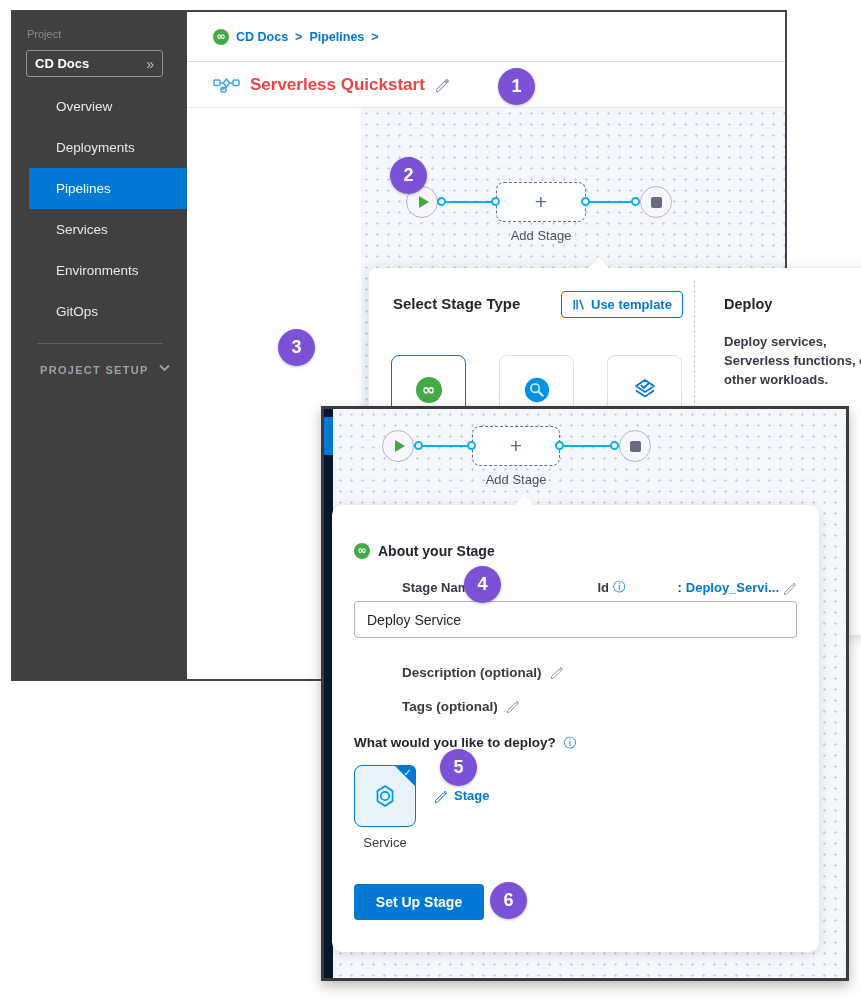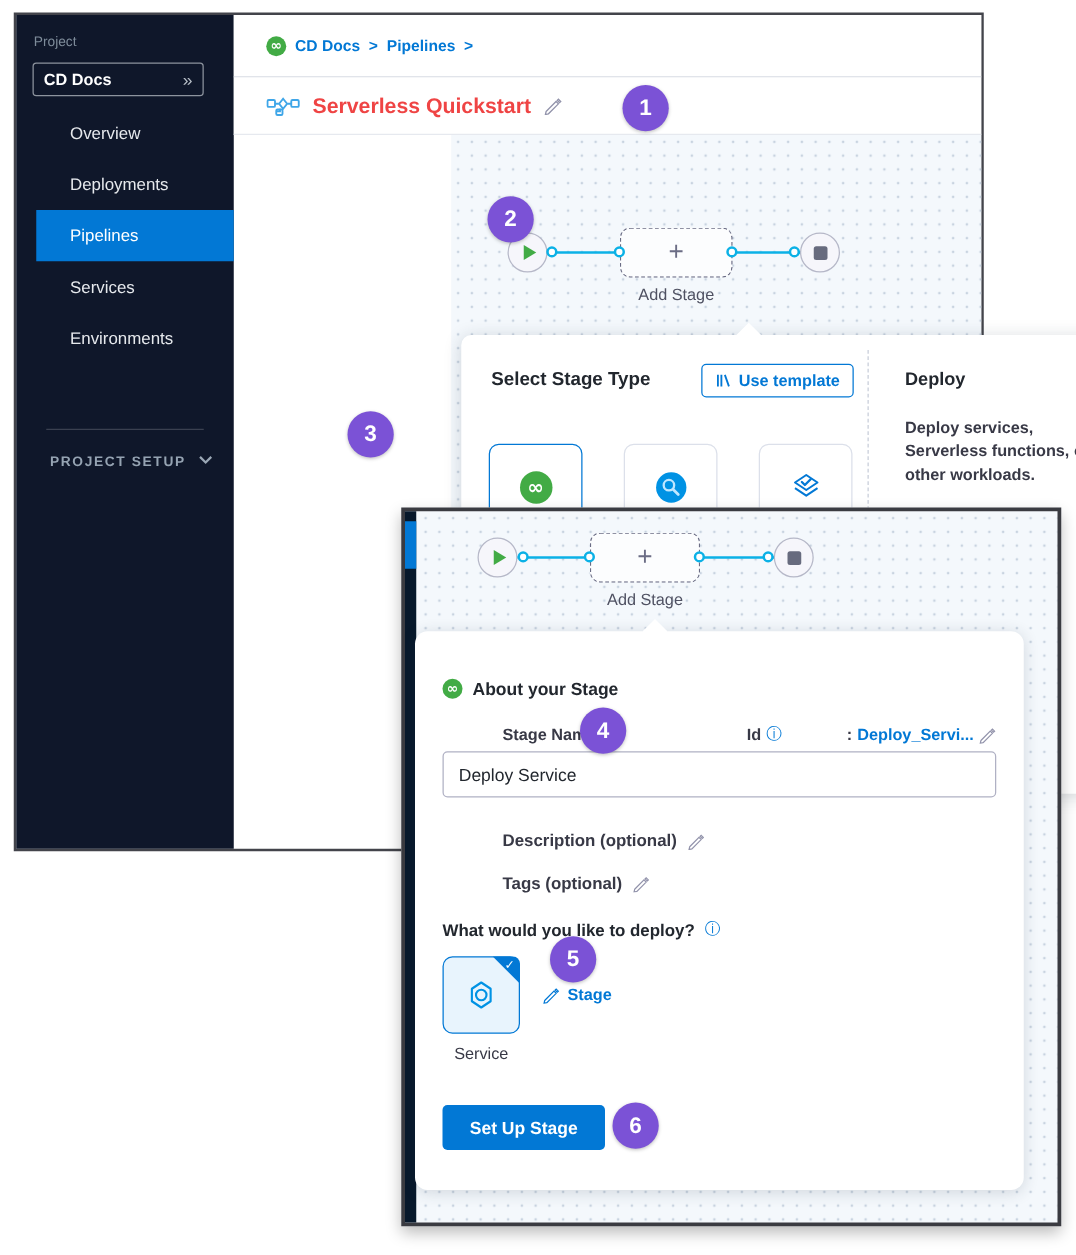--- a/index.html
+++ b/index.html
@@ -10,21 +10,21 @@
     overflow:hidden;
   }
   .abs { position:absolute; }
   .dots {
     background-color:#f4f8fc;
     background-image:radial-gradient(#c8d3e0 1px, transparent 1.3px);
     background-size:11px 11px;
   }
   
   .shot1 { left:11px; top:10px; width:776px; height:671px; border:2px solid #43444b; background:#fff; z-index:1; }
-  .sidebar { left:0; top:0; width:174px; height:100%; background:#0f172a; }
+  .sidebar { left:0; top:0; width:174px; height:100%; background:#404040; }
   .proj-label { left:14px; top:16px; font-size:11px; color:#7e8c9a; }
   .proj-box { left:13px; top:38px; width:137px; height:27px; border:1px solid #8d949e; border-radius:3px;
               display:flex; align-items:center; padding:0 8px; cursor:pointer; }
   .proj-name { color:#fff; font-size:13px; font-weight:700; flex:1; }
   .proj-exp { color:#b9c0c9; font-size:14px; }
   .nav { left:0; top:74px; width:100%;padding-left:16px; }
   .nav-item { height:41px; line-height:41px; padding-left:27px; font-size:13.5px; color:#e6e9ed; cursor:pointer; }
   .nav-item.active { background:#0278d5; color:#ffffff; }
   .side-div { left:24px; top:331px; width:126px; height:1px; background:rgba(255,255,255,0.18); }
   .setup { left:27px; top:352px; font-size:11px; font-weight:700; letter-spacing:1.3px; color:#95a3b2;
@@ -82,21 +82,21 @@
   .about-hdr { left:22px; top:38px; display:flex; align-items:center; gap:8px; }
   .about-txt { font-size:14px; font-weight:700; color:#22272e; }
   .field-row { left:22px; top:74px; width:443px; display:flex; align-items:center; }
   .f-label { font-size:13px; font-weight:700; color:#383946;margin-left:48px; }
   .info-i { color:#0278d5; font-size:12.5px; margin-left:5px; }
   .id-group { margin-left:auto; display:flex; align-items:center; gap:4px; }
   .id-val { color:#0278d5; font-size:13px; font-weight:700; }
   .name-input { left:22px; top:96px; width:443px; height:37px; border:1px solid #b0b1c4; border-radius:4px;
                 font-size:14px; color:#22272e; padding:0 12px; font-family:"Liberation Sans","DejaVu Sans",sans-serif;
                 background:#fff; }
-  .opt-row { display:flex; align-items:flex-end; gap:8px; }
+  .opt-row { display:flex; align-items:flex-start; gap:8px; }
   .q-label { font-size:13.5px; font-weight:700; color:#22272e; }
   .svc-card { left:22px; top:260px; width:62px; height:62px; background:#e8f4fd; border:1.5px solid #0278d5;
               border-radius:8px; display:flex; align-items:center; justify-content:center; cursor:pointer; overflow:visible; }
   .svc-corner { position:absolute; top:-1px; right:-1px; width:0; height:0;
                 border-top:22px solid #0278d5; border-left:22px solid transparent; border-top-right-radius:6px; }
   .svc-check { position:absolute; top:1px; right:3px; color:#fff; font-size:10px; font-weight:700; }
   .svc-label { left:22px; top:330px; width:62px; text-align:center; font-size:13px; color:#383946; }
   .change-link { left:102px; top:283px; display:flex; align-items:center; gap:6px; cursor:pointer; }
   .change-txt { color:#0278d5; font-size:13px; font-weight:700; }
   .setup-btn { left:22px; top:379px; width:130px; height:36px; background:#0278d5; border:none; border-radius:4px;
@@ -118,20 +118,21 @@
     <div class="abs proj-box">
       <span class="proj-name">CD Docs</span>
       <span class="proj-exp">»</span>
     </div>
     <nav class="abs nav">
       <div class="nav-item"><span>Overview</span></div>
       <div class="nav-item"><span>Deployments</span></div>
       <div class="nav-item active"><span>Pipelines</span></div>
       <div class="nav-item"><span>Services</span></div>
       <div class="nav-item"><span>Environments</span></div>
+      <div class="nav-item"><span>GitOps</span></div>
     </nav>
     <div class="abs side-div"></div>
     <div class="abs setup">
       <span>PROJECT SETUP</span>
       <svg width="11" height="8" viewBox="0 0 11 8">
           <path d="M1 1.5 L5.5 6 L10 1.5" stroke="#9aa7b5" stroke-width="1.8" fill="none"></path>
         </svg>
     </div>
   </aside>
 

